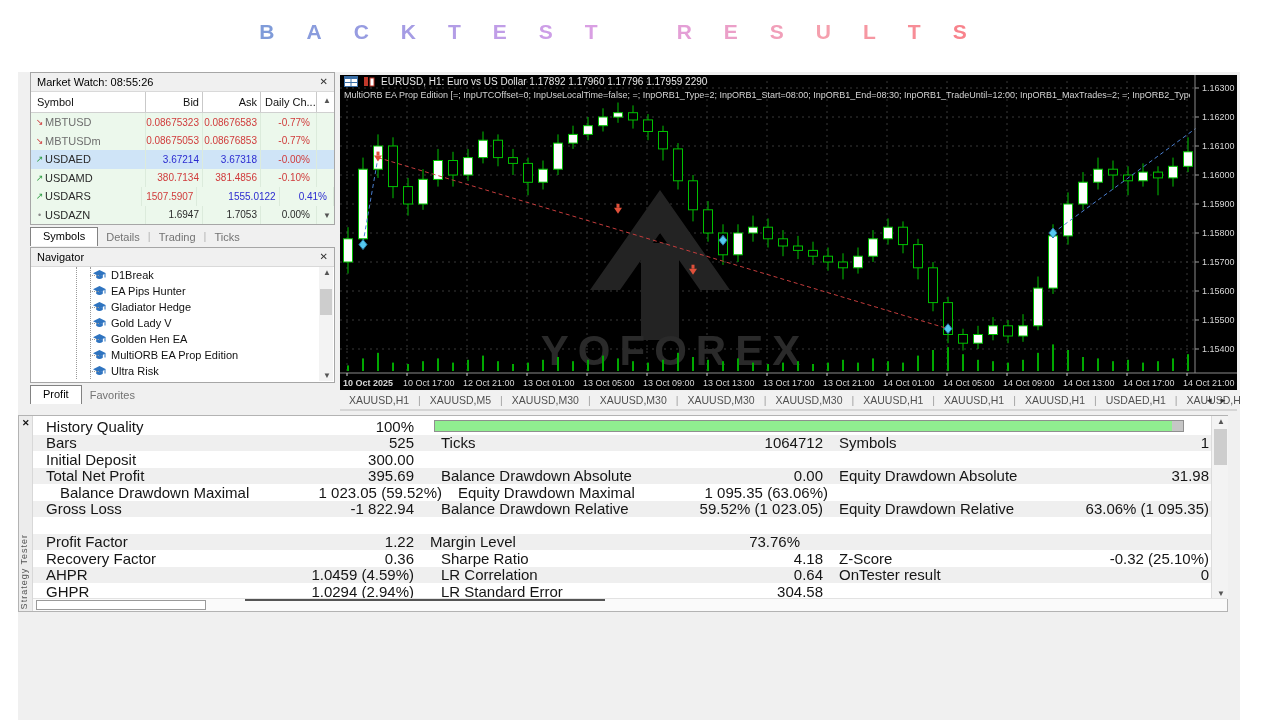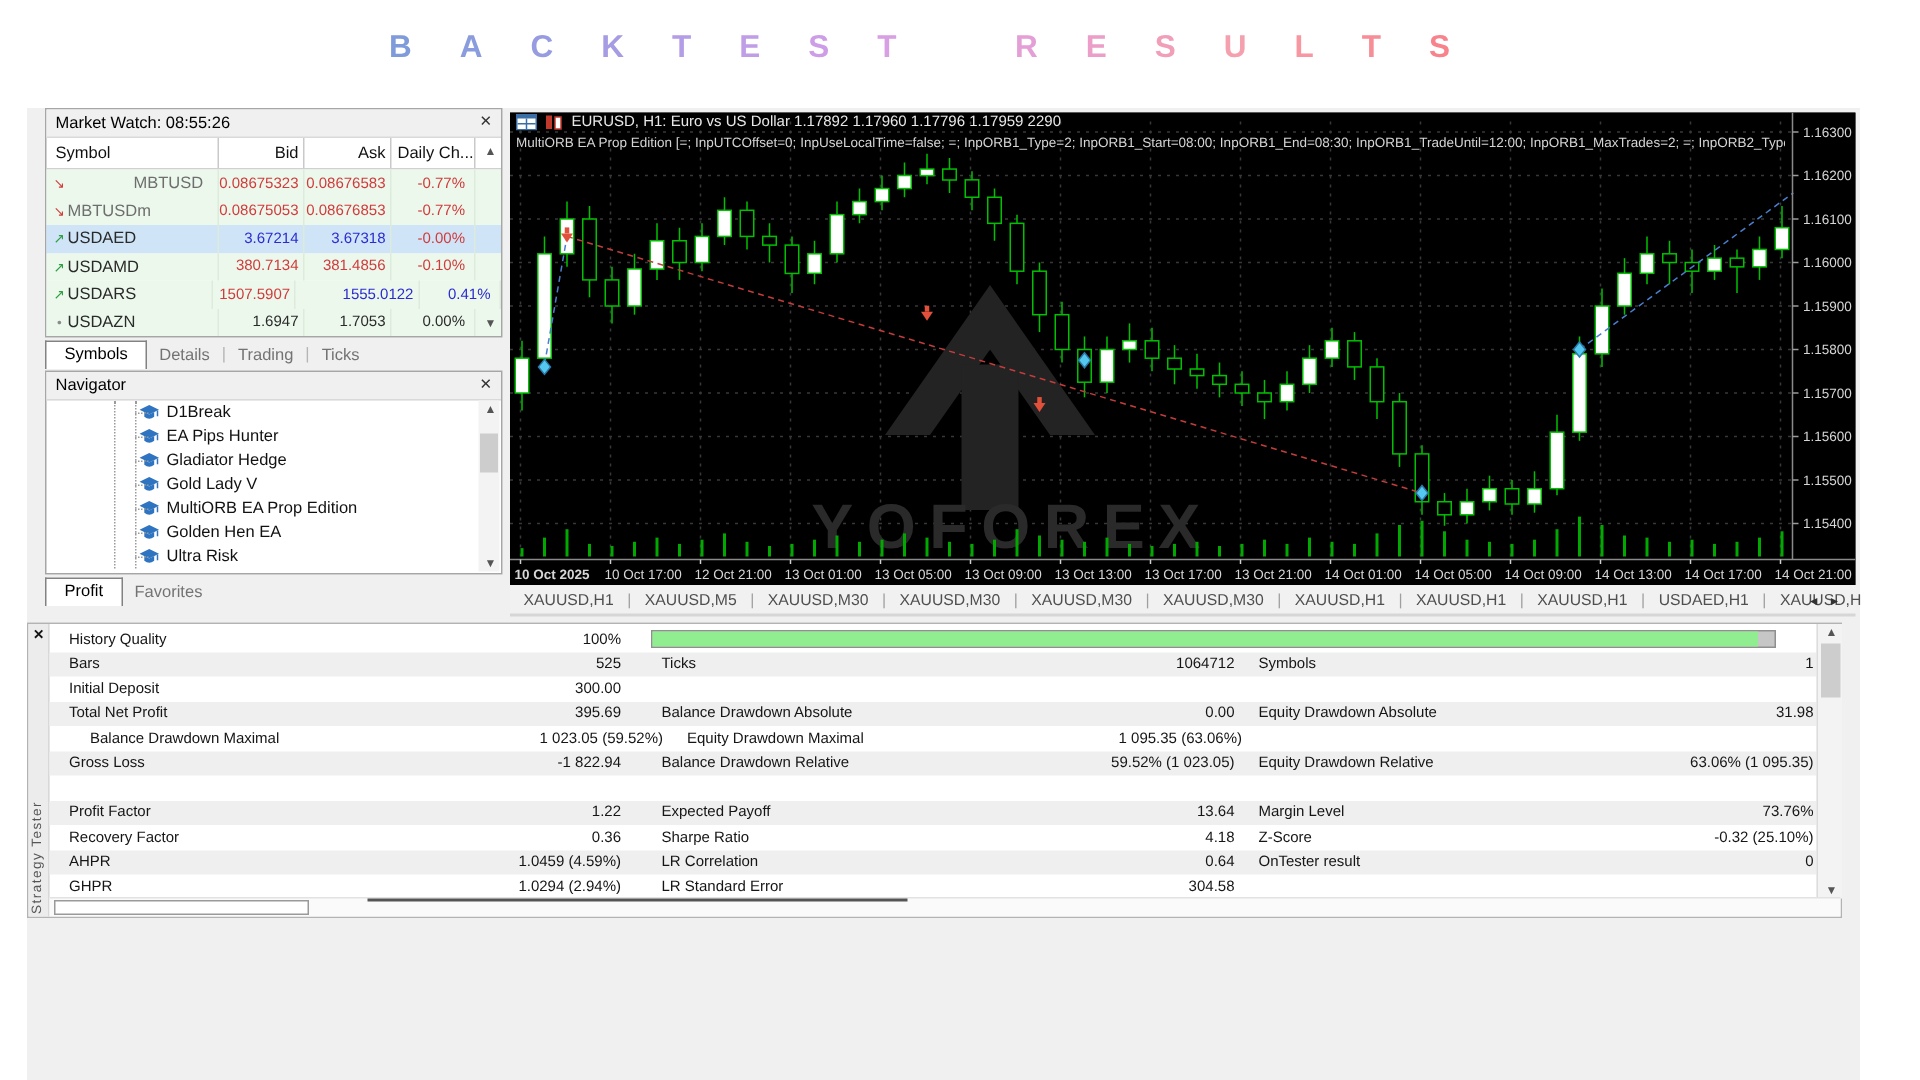--- a/index.html
+++ b/index.html
@@ -66,21 +66,21 @@
   .ctab{padding:0 9px;white-space:nowrap;}
   .ctab-sep{color:#9f9f9f;}
   .ctab-arrows{position:absolute;right:4px;font-size:8px;color:#333;letter-spacing:6px;}
 
   
   #tester{position:absolute;left:0;top:343px;width:1210px;height:197px;background:#fff;border:1px solid #b3b3b3;}
   .t-strip{position:absolute;left:0;top:0;bottom:0;width:14px;background:#ececec;border-right:1px solid #d8d8d8;}
   .t-x{position:absolute;top:2px;left:3px;font-size:9px;color:#111;font-weight:bold;}
   .t-vlabel{position:absolute;bottom:2px;left:0px;writing-mode:vertical-rl;transform:rotate(180deg);font-size:9px;color:#555;letter-spacing:1px;}
   #tester-rows{position:absolute;left:14px;top:2px;width:1178px;}
-  .t-row{display:flex;height:16.5px;align-items:center;font-size:10px;color:#151515;position:relative;}
+  .t-row{display:flex;height:16.5px;align-items:center;font-size:15px;color:#151515;position:relative;}
   .t-row.odd{background:#efefef;}
   .t-cell{display:flex;justify-content:space-between;height:100%;align-items:center;}
   .t-c1{width:381px;padding-left:13px;}
   .t-c2{width:409px;padding-left:27px;}
   .t-c3{width:386px;padding-left:16px;}
   .t-bar{position:absolute;left:401px;top:2px;width:750px;height:12px;background:#c6c6c6;border:1px solid #8f8f8f;}
   .t-bar-fill{height:100%;width:98.5%;background:#90ee90;}
   .t-scroll{position:absolute;left:1192px;top:0;width:17px;height:183px;background:#f3f3f3;border-left:1px solid #dcdcdc;}
   .t-su{position:absolute;top:1px;left:5px;font-size:8px;color:#555;}
   .t-sd{position:absolute;bottom:1px;left:5px;font-size:8px;color:#555;}
@@ -104,21 +104,21 @@
     <div class="mw-head">
       <span class="w-sym">Symbol</span>
       <span class="w-bid">Bid</span>
       <span class="w-ask">Ask</span>
       <span class="w-chg">Daily Ch...</span>
     </div>
     <div id="mw-rows">
         <div class="mw-row" style="background: rgb(236, 248, 236);">
           <div class="cell c-sym">
             <span class="mw-ico" style="color: rgb(208, 59, 59);">↘</span>
-            <span style="color: rgb(110, 110, 110); margin-left: 44px;">MBTUSD</span>
+            <span style="color: rgb(110, 110, 110);">MBTUSD</span>
           </div>
           <div class="cell c-bid" style="color: rgb(208, 59, 59);">0.08675323</div>
           <div class="cell c-ask" style="color: rgb(208, 59, 59);">0.08676583</div>
           <div class="cell c-chg" style="color: rgb(208, 59, 59);">-0.77%</div>
         </div>
         <div class="mw-row" style="background: rgb(236, 248, 236);">
           <div class="cell c-sym">
             <span class="mw-ico" style="color: rgb(208, 59, 59);">↘</span>
             <span style="color: rgb(110, 110, 110);">MBTUSDm</span>
           </div>
@@ -224,31 +224,31 @@
           <span>Gold Lady V</span>
         </div>
         <div class="nav-item">
           <span class="nav-icon">
             <svg width="13" height="11" viewBox="0 0 13 11">
               <polygon points="6.5,0 13,3.2 6.5,6.4 0,3.2" fill="#2f74c0"></polygon>
               <path d="M3.2 4.6 L3.2 7.8 Q6.5 10.4 9.8 7.8 L9.8 4.6 L6.5 6.3 Z" fill="#2f74c0"></path>
               <line x1="12" y1="3.6" x2="12" y2="7.5" stroke="#2f74c0"></line>
             </svg>
           </span>
-          <span>MultiORB EA Prop Edition</span>
+          <span>Golden Hen EA</span>
         </div>
         <div class="nav-item">
           <span class="nav-icon">
             <svg width="13" height="11" viewBox="0 0 13 11">
               <polygon points="6.5,0 13,3.2 6.5,6.4 0,3.2" fill="#2f74c0"></polygon>
               <path d="M3.2 4.6 L3.2 7.8 Q6.5 10.4 9.8 7.8 L9.8 4.6 L6.5 6.3 Z" fill="#2f74c0"></path>
               <line x1="12" y1="3.6" x2="12" y2="7.5" stroke="#2f74c0"></line>
             </svg>
           </span>
-          <span>Golden Hen EA</span>
+          <span>MultiORB EA Prop Edition</span>
         </div>
         <div class="nav-item">
           <span class="nav-icon">
             <svg width="13" height="11" viewBox="0 0 13 11">
               <polygon points="6.5,0 13,3.2 6.5,6.4 0,3.2" fill="#2f74c0"></polygon>
               <path d="M3.2 4.6 L3.2 7.8 Q6.5 10.4 9.8 7.8 L9.8 4.6 L6.5 6.3 Z" fill="#2f74c0"></path>
               <line x1="12" y1="3.6" x2="12" y2="7.5" stroke="#2f74c0"></line>
             </svg>
           </span>
           <span>Ultra Risk</span>
@@ -669,24 +669,20 @@
           <div class="t-cell t-c3">
             <span></span>
             <span></span>
           </div>
         </div>
         <div class="t-row odd">
           <div class="t-cell t-c1">
             <span>Profit Factor</span>
             <span>1.22</span>
           </div>
-          <div class="t-cell t-c2">
-            <span>Expected Payoff</span>
-            <span>13.64</span>
-          </div>
           <div class="t-cell t-c3">
             <span>Margin Level</span>
             <span>73.76%</span>
           </div>
         </div>
         <div class="t-row">
           <div class="t-cell t-c1">
             <span>Recovery Factor</span>
             <span>0.36</span>
           </div>

